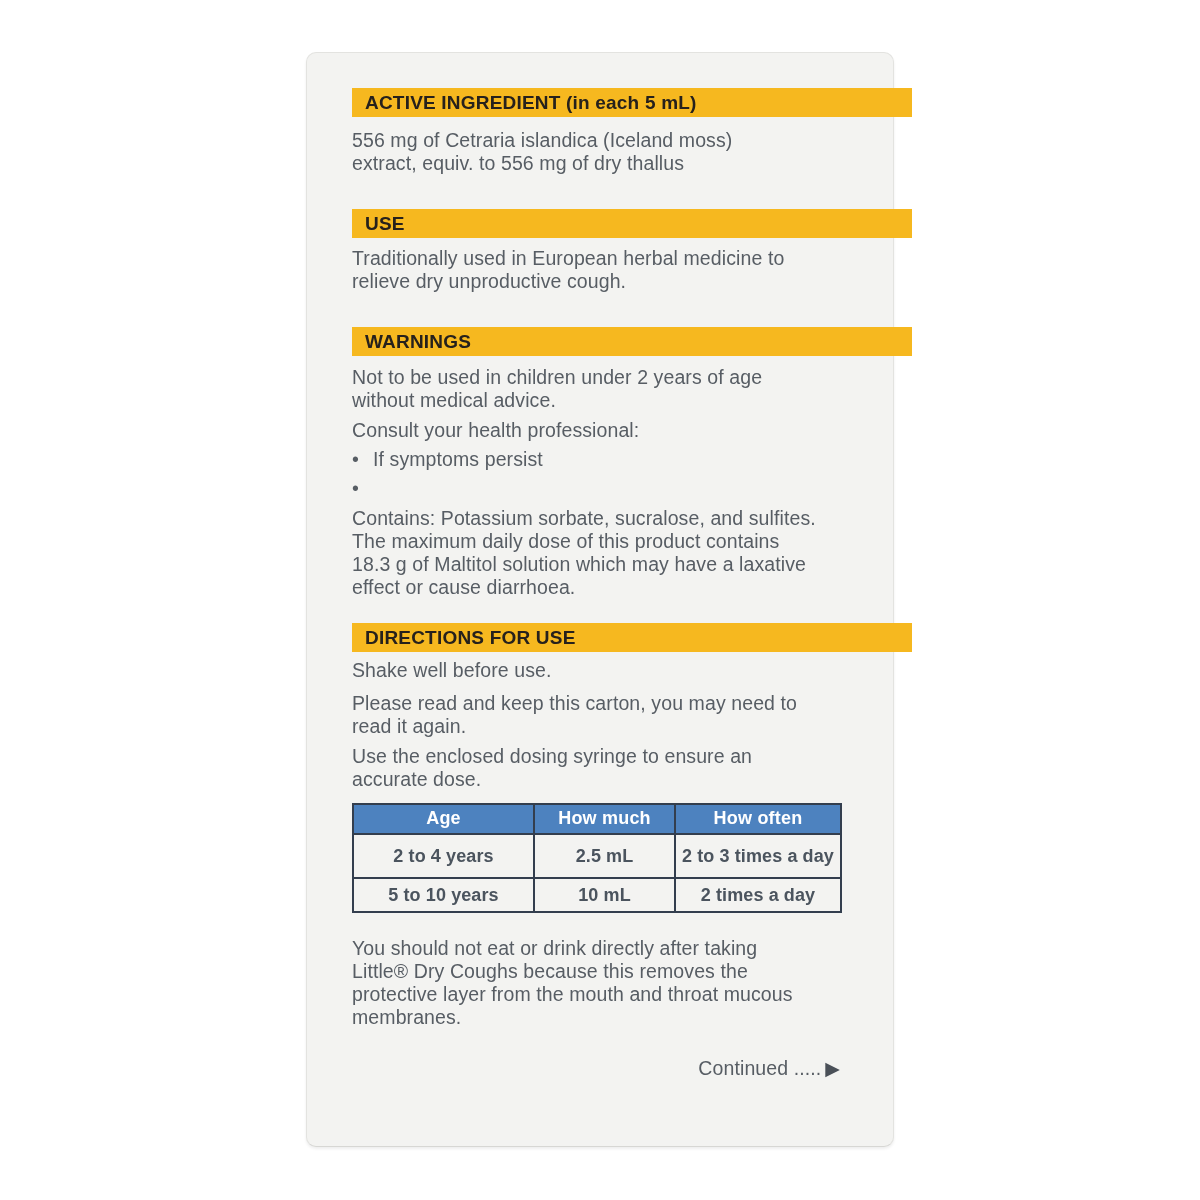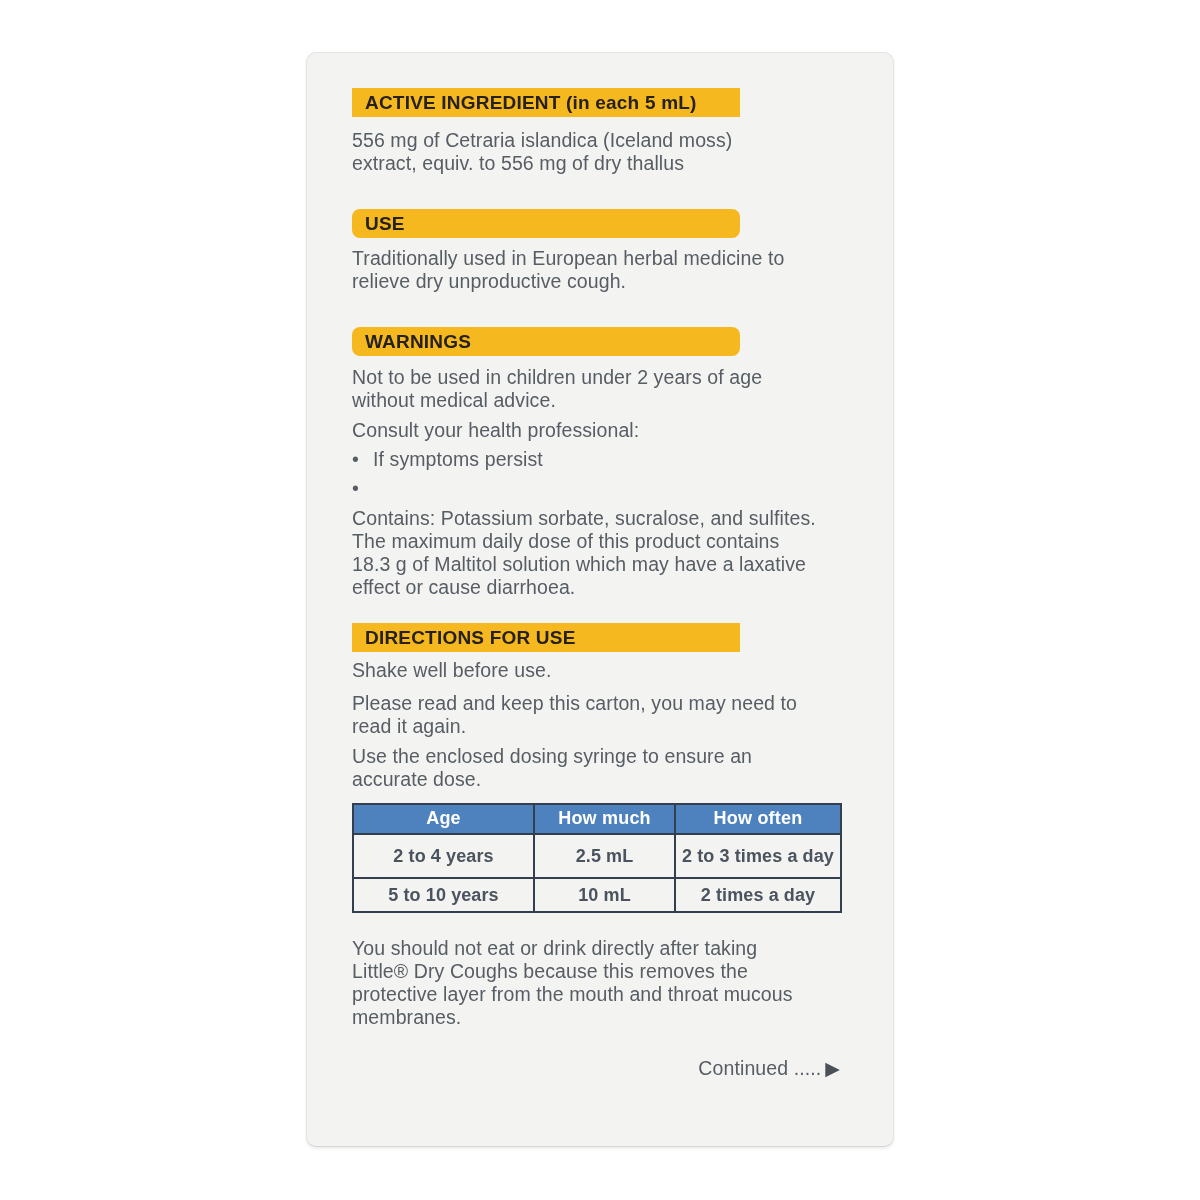--- a/index.html
+++ b/index.html
@@ -17,21 +17,21 @@
     border: 1px solid #E3E3E0;
     border-bottom-color: #D7D7D4;
     border-radius: 10px;
     box-shadow: 0 2px 3px rgba(0,0,0,0.07);
   }
   .content {
     margin-left: 45px;
     width: 488px;
   }
   .bar {
-    width: 388px; height: 29px;
+    width: 560px; height: 29px;
     background: var(--bar_bg, #F6B81F);
     color: var(--bar_text, #26211C);
     font-size: 19px; font-weight: bold;
     line-height: 29px;
     padding-left: 13px;
     letter-spacing: 0.2px;
   }
   .txt {
     width: 488px;
     font-size: 19.5px;
@@ -87,21 +87,21 @@
   }
   .arrow-icon {
     color: #4A5058;
     font-size: 19px;
     margin-left: 4px;
   }
   .mt6 { margin-top: 6px; }   .mt7 { margin-top: 7px; }
   .mt8 { margin-top: 12px; padding-left: 24px; }   .mt9 { margin-top: 9px; }
   .mt10 { margin-top: 10px; } .mt12 { margin-top: 12px; }
   .mt24 { margin-top: 24px; } .mt28 { margin-top: 28px; }
-  .mt34 { margin-top: 34px; border-radius: 8px; } .mt35 { margin-top: 35px; }
+  .mt34 { margin-top: 34px; } .mt35 { margin-top: 35px; }
 </style>
 </head>
 <body>
 
 <div class="card">
   <div class="content">
 
     <div class="bar mt35">ACTIVE INGREDIENT (in each 5 mL)</div>
     <div class="txt mt12">556 mg of Cetraria islandica (Iceland moss)
 extract, equiv. to 556 mg of dry thallus</div>

